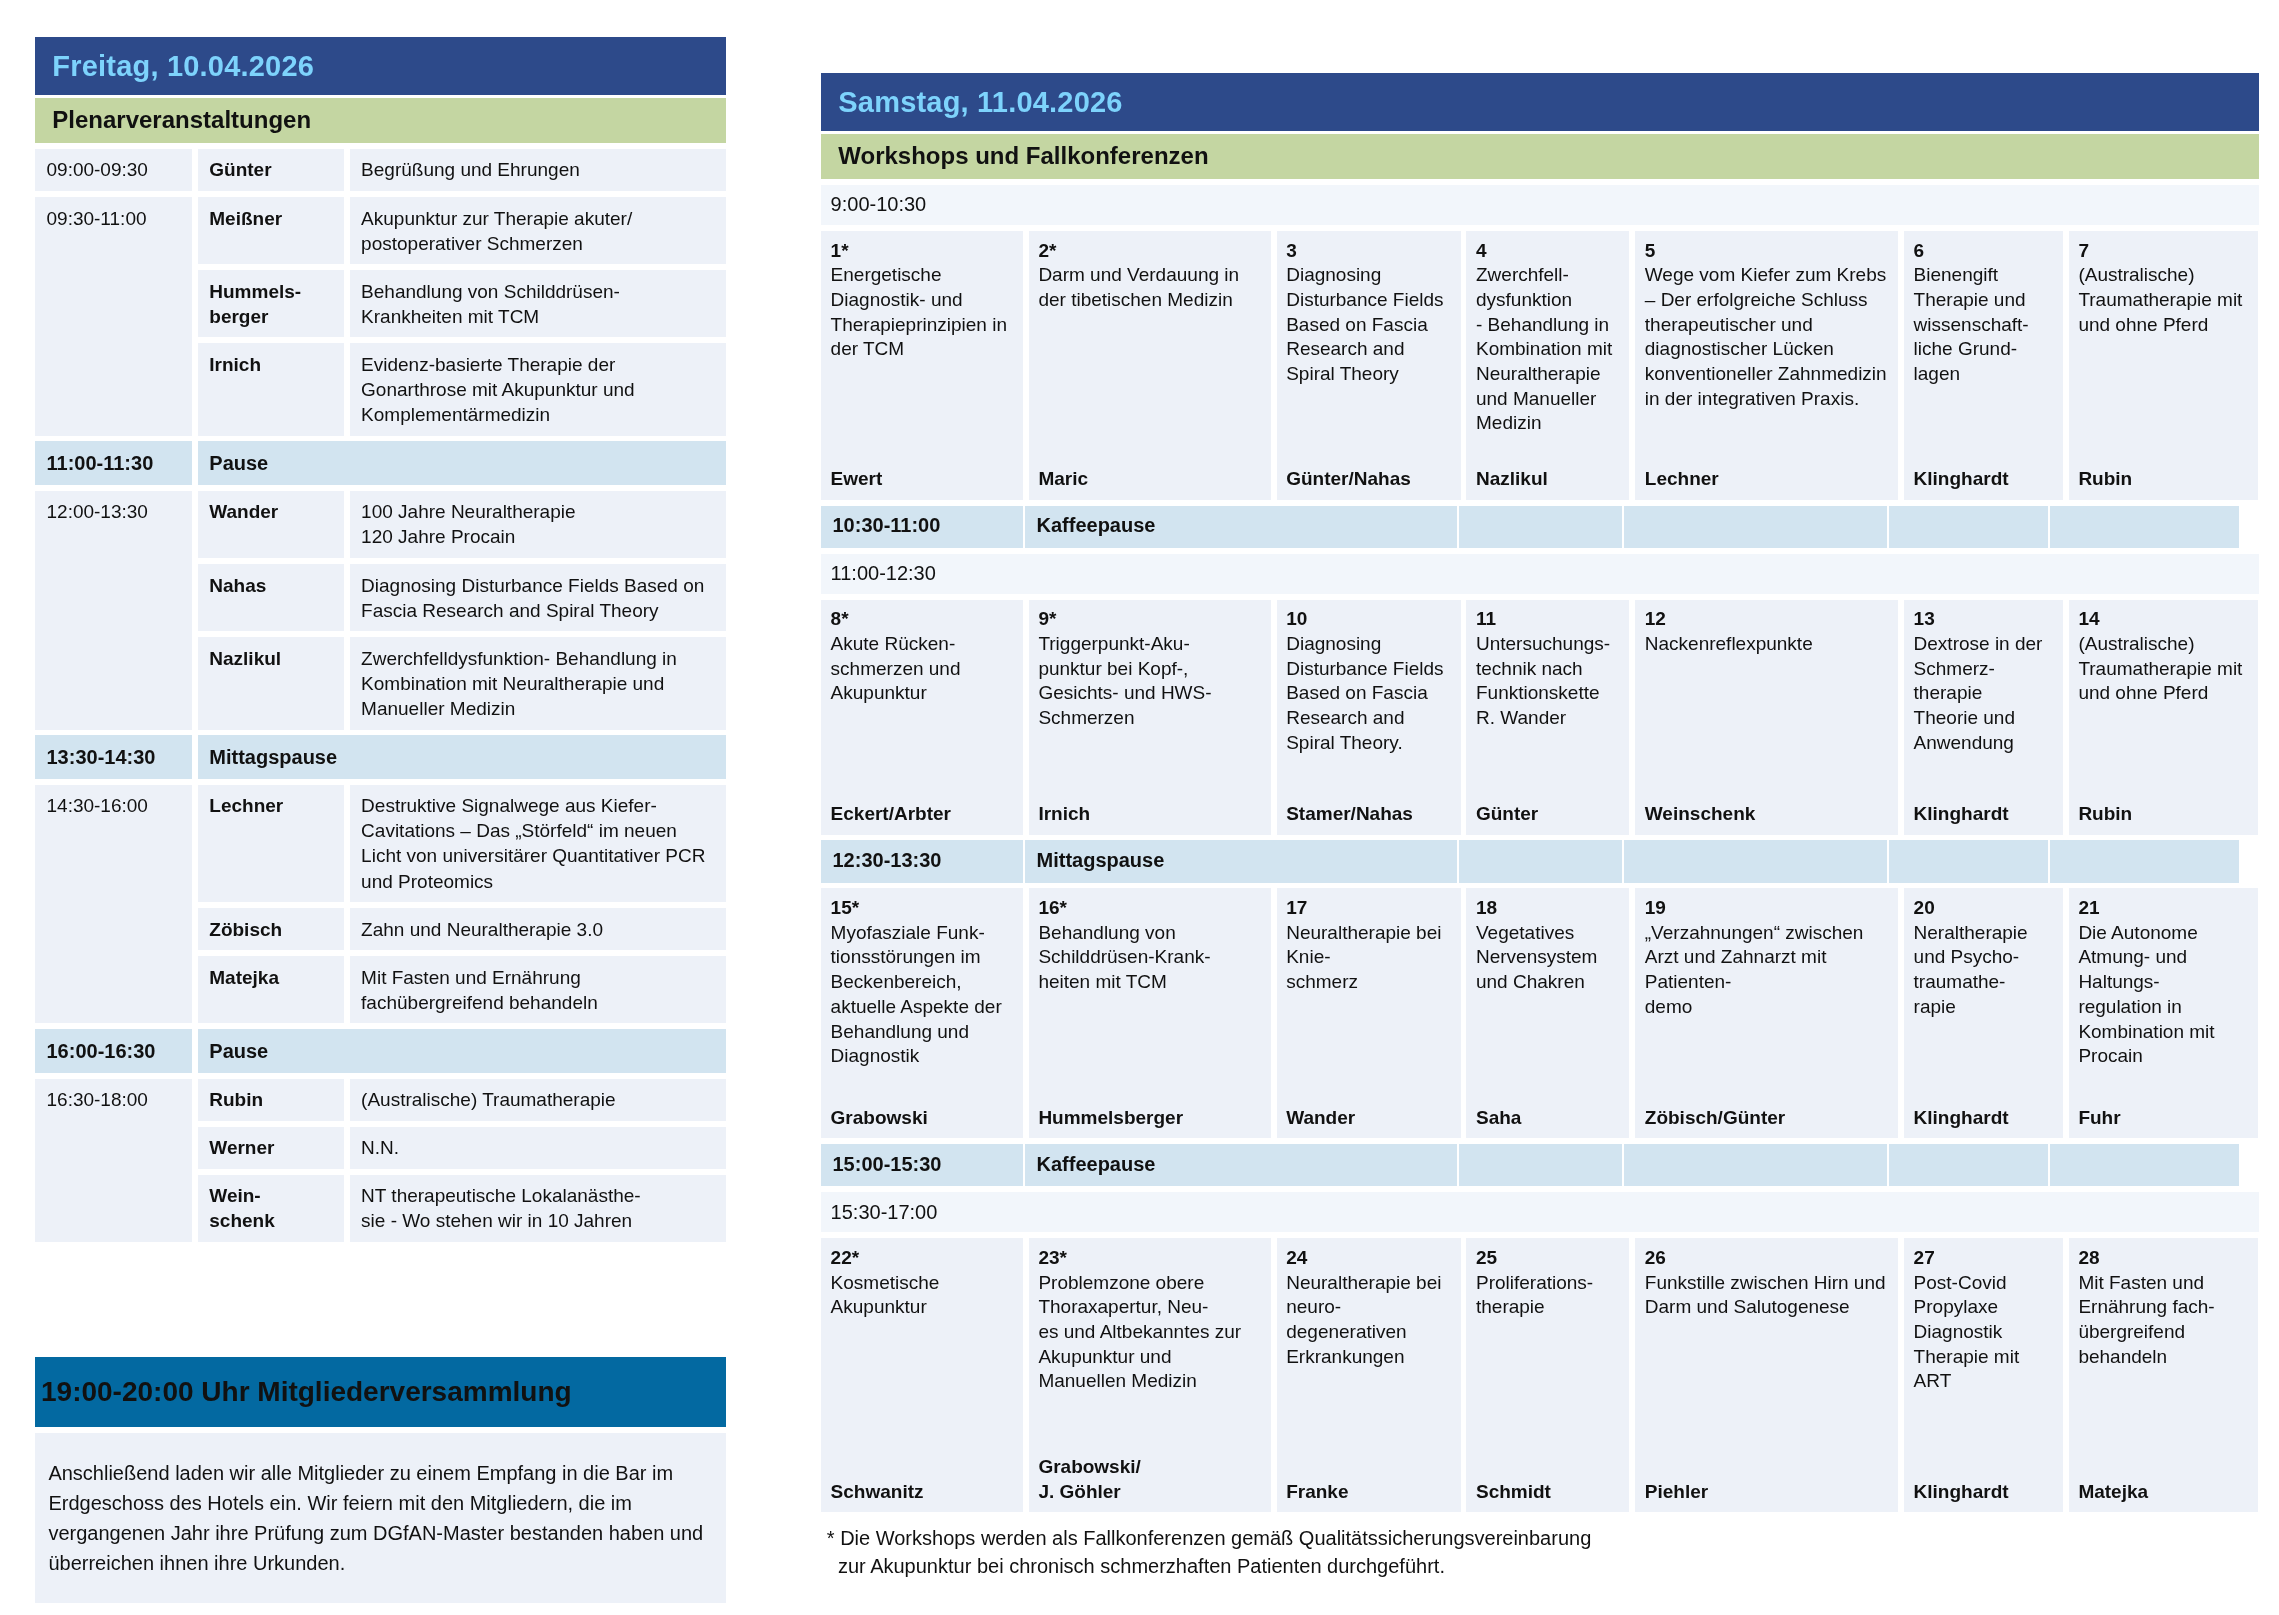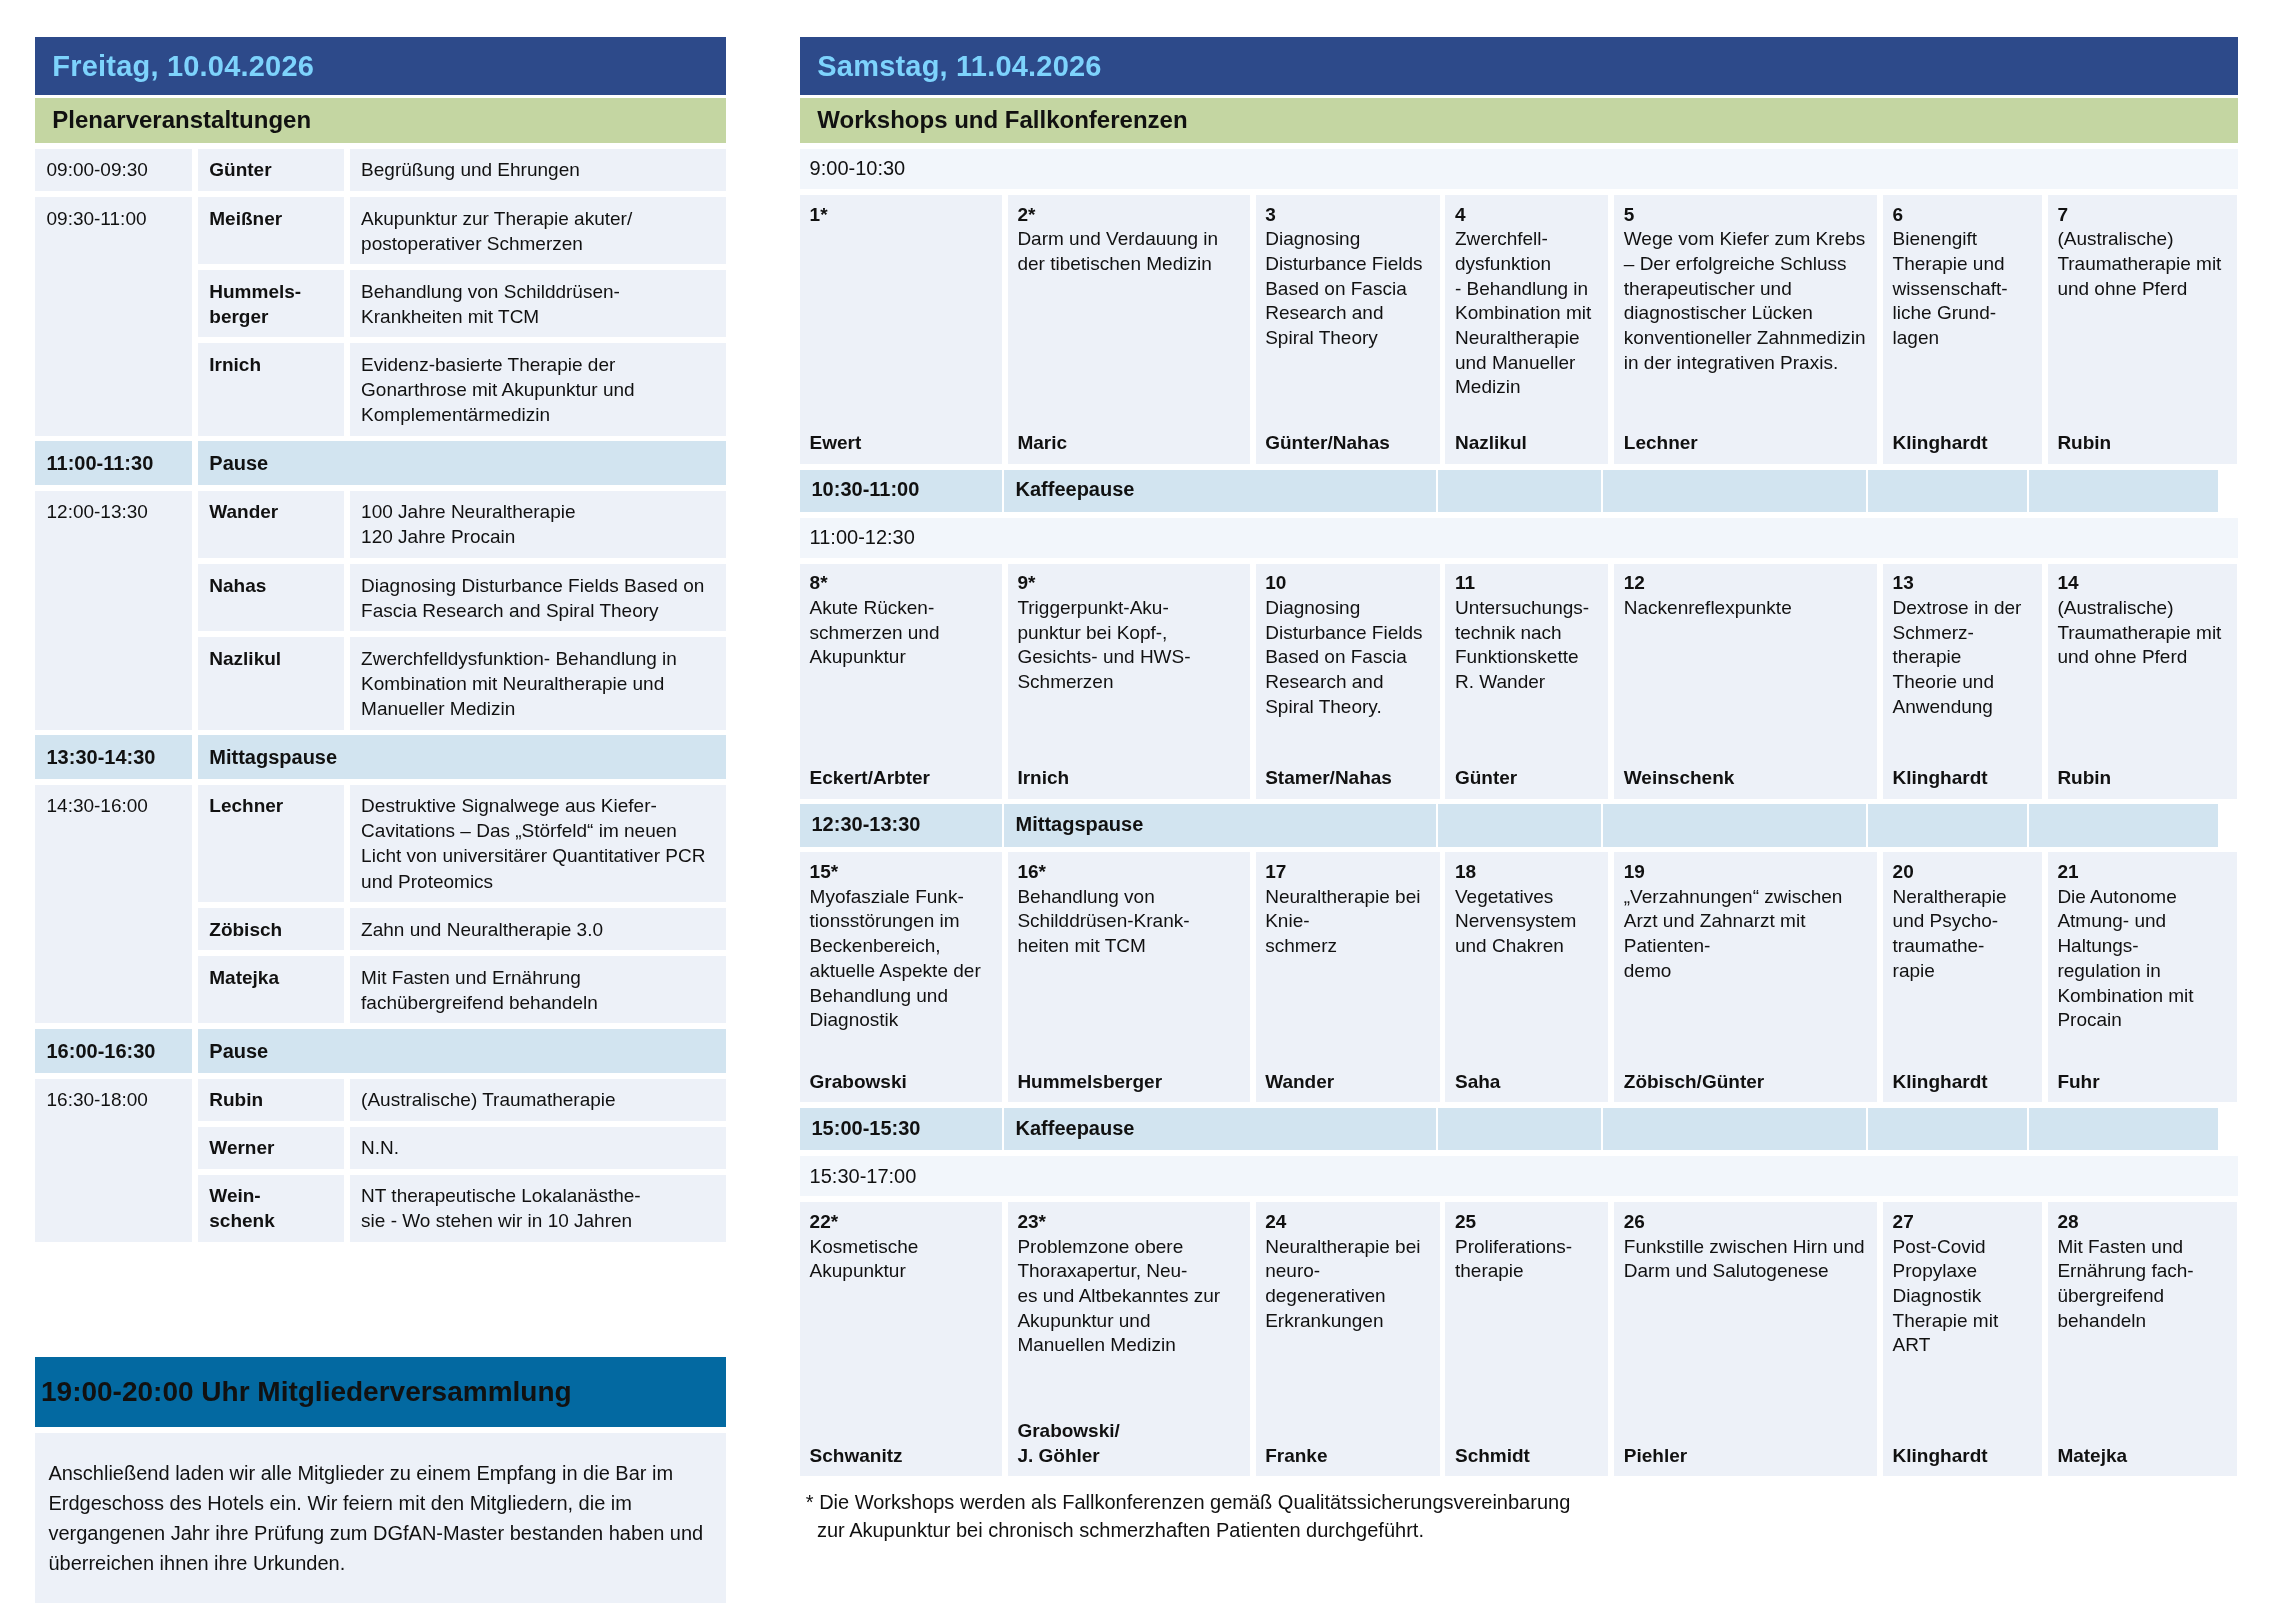--- a/index.html
+++ b/index.html
@@ -4,21 +4,21 @@
 <title>Kongressprogramm</title>
 <style>
   html,body{margin:0;padding:0;}
   body{
     width:2280px;height:1616px;position:relative;background:#ffffff;
     font-family:"Liberation Sans","DejaVu Sans",sans-serif;color:#111;
     -webkit-font-smoothing:antialiased;
   }
   .panel{position:absolute;top:37px;}
   .left-panel{left:35px;width:691px;}
-  .right-panel{left:800px;width:1438px;}
+  .right-panel{left:821px;width:1438px;margin-top:36px;}
 
   .day-header{
     background:#2d4a8a;color:#7dd3fc;font-weight:bold;font-size:29px;
     padding:12.5px 17.3px;letter-spacing:0.2px;
   }
   .section-header{
     background:#c4d6a2;font-weight:bold;font-size:24px;
     padding:8.6px 17.3px;margin-top:2.9px;
   }
   .schedule{margin-top:5.8px;}
@@ -178,20 +178,21 @@
 </div>
 
 <div class="panel right-panel">
   <div class="day-header">Samstag, 11.04.2026</div>
   <div class="section-header">Workshops und Fallkonferenzen</div>
   <div class="schedule">
       <div class="s-timebar">9:00-10:30</div>
       <div class="s-row" style="min-height: 269px;">
         <div class="s-cell">
           <div class="s-num">1*</div>
+          <div class="s-title">Energetische Diagnostik- und Therapieprinzipien in der TCM</div>
           <div class="s-speaker">Ewert</div>
         </div>
         <div class="s-cell">
           <div class="s-num">2*</div>
           <div class="s-title">Darm und Verdauung in der tibetischen Medizin</div>
           <div class="s-speaker">Maric</div>
         </div>
         <div class="s-cell">
           <div class="s-num">3</div>
           <div class="s-title">Diagnosing Disturbance Fields Based on Fascia Research and Spiral Theory</div>

